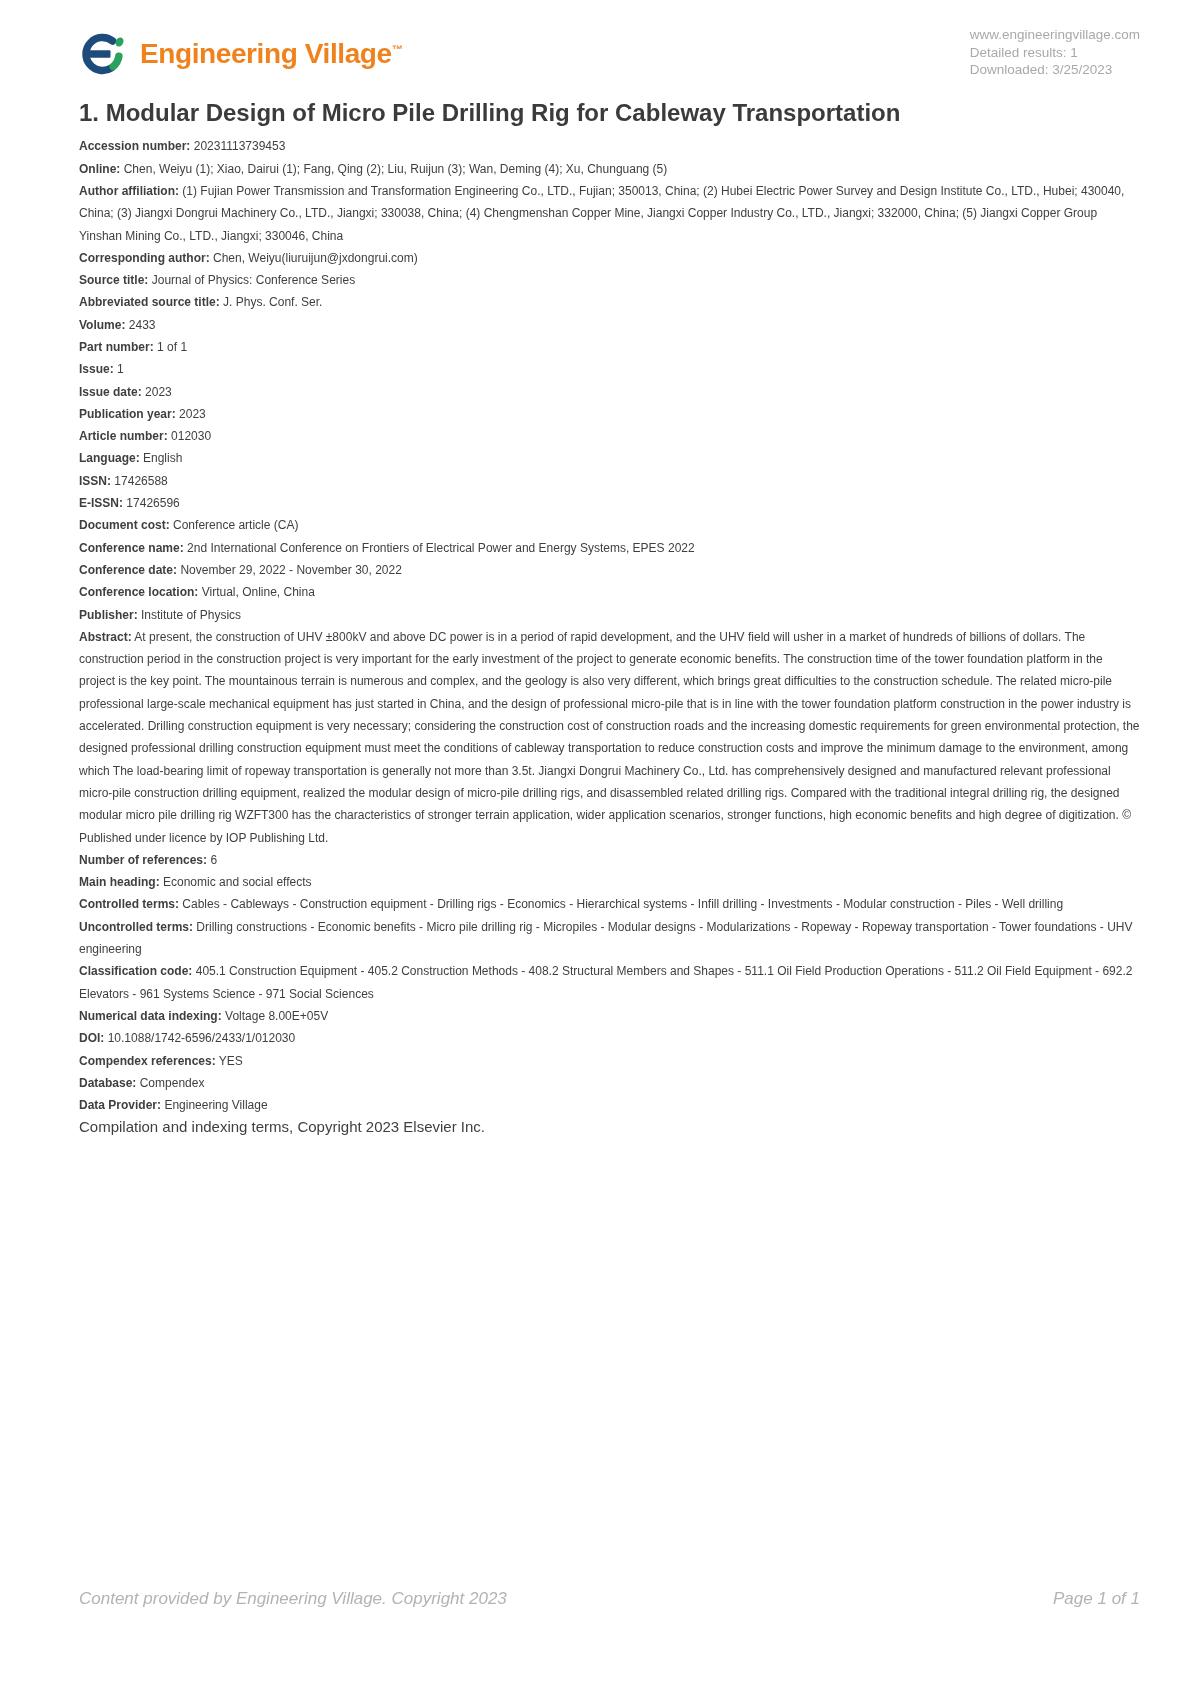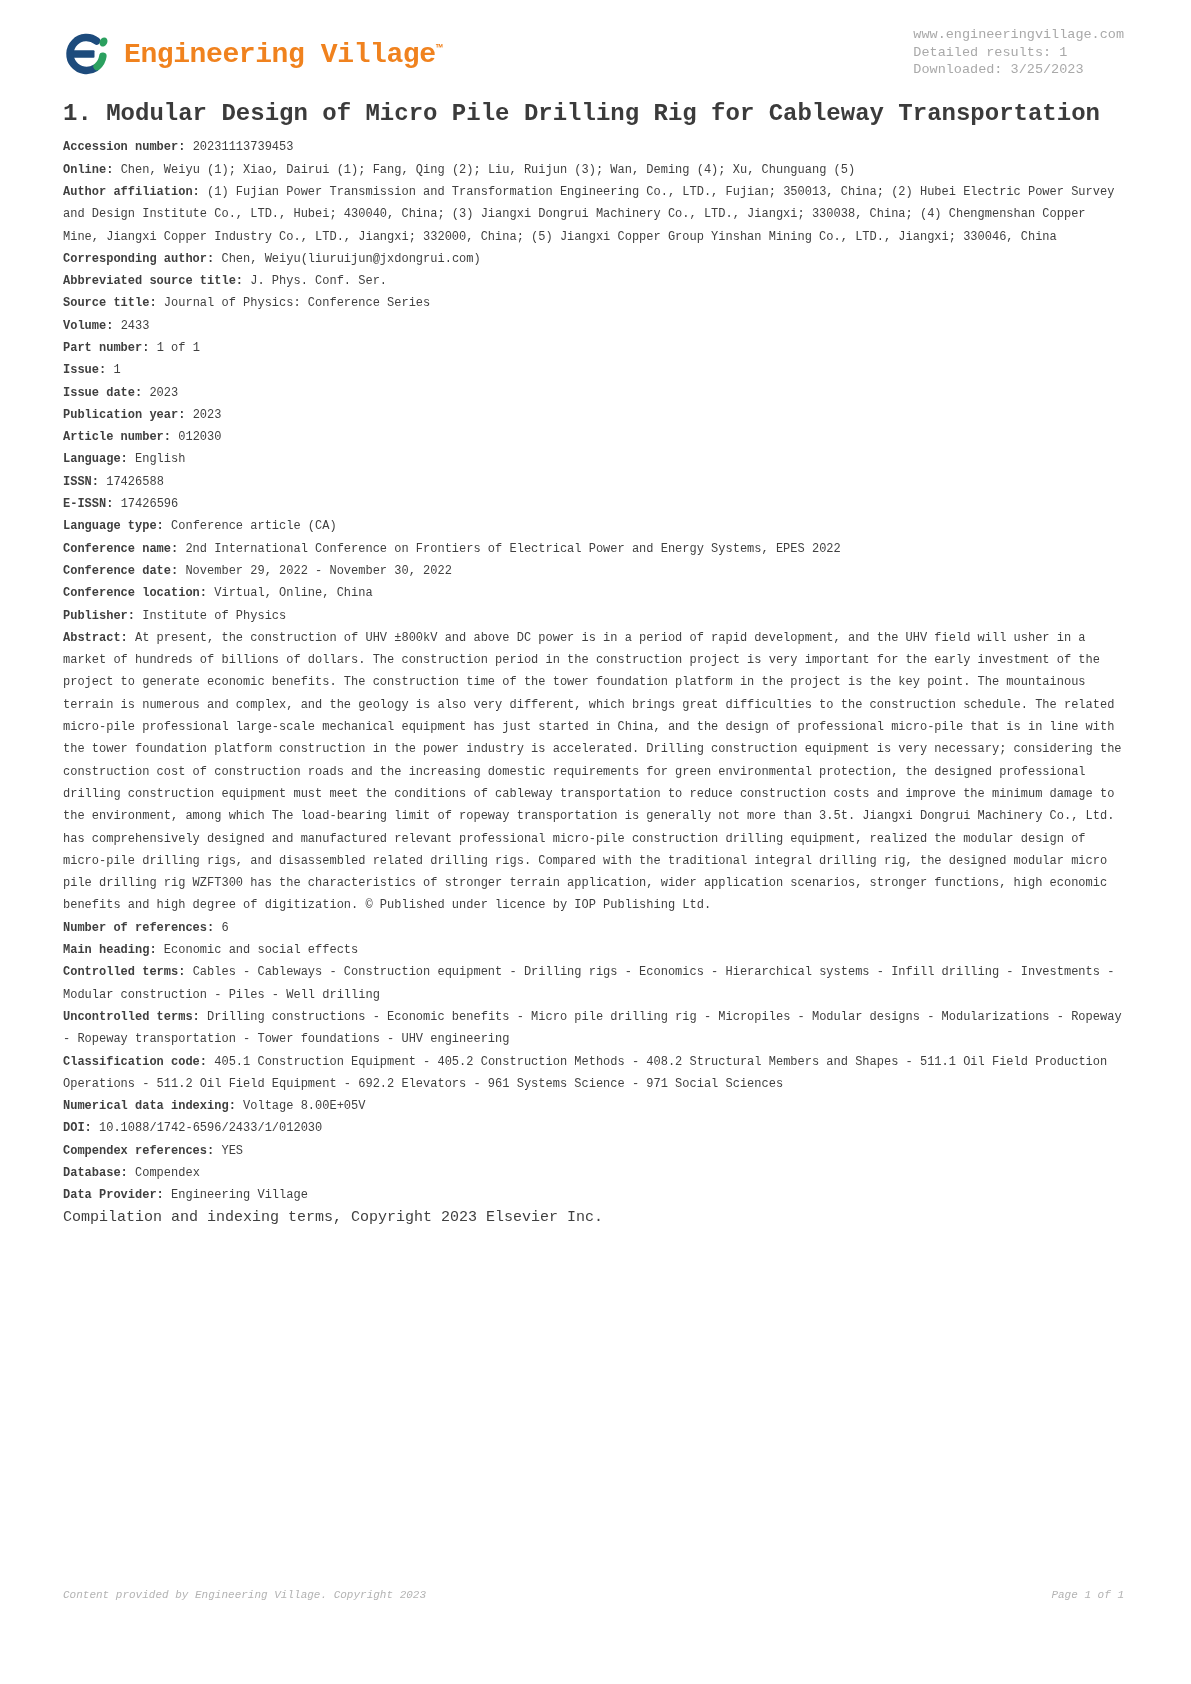--- a/index.html
+++ b/index.html
@@ -1,24 +1,25 @@
 <!DOCTYPE html>
 <html><head>
 <meta charset="utf-8">
 <style>
   html, body { margin: 0; padding: 0; background: #ffffff; }
   .page {
     position: relative;
     width: 1168px;
     height: 1684px;
     background: #ffffff;
-    font-family: Liberation Mono, monospace;
+    font-family: Liberation Sans, sans-serif;
     color: #3f3f3f;
     box-sizing: border-box;
     overflow: hidden;
+    margin-left: 16px;
   }
   .header {
     display: flex;
     justify-content: space-between;
     align-items: flex-start;
     padding: 24px 44px 0 63px;
   }
   .logo { display: flex; align-items: center; gap: 11px; }
   .logo-svg { width: 50px; height: 50px; display: block; }
   .brand {
@@ -50,21 +51,21 @@
   .note { margin: 0; font-size: 15px; line-height: 22.3px; }
   .footer {
     position: absolute;
     left: 63px;
     right: 44px;
     top: 1589px;
     display: flex;
     justify-content: space-between;
     font-style: italic;
     color: #b3b3b3;
-    font-size: 11px;
+    font-size: 17px;
     text-align: right;
   }
 </style>
 </head>
 <body>
 
 <div class="page">
 
   <div class="header">
     <div class="logo">
@@ -85,32 +86,32 @@
     </div>
   </div>
 
   <div class="record">
     <h1 class="title">1. Modular Design of Micro Pile Drilling Rig for Cableway Transportation</h1>
 
     <p class="field"><span class="label">Accession number:</span> <span>20231113739453</span></p>
     <p class="field"><span class="label">Online:</span> <span>Chen, Weiyu (1); Xiao, Dairui (1); Fang, Qing (2); Liu, Ruijun (3); Wan, Deming (4); Xu, Chunguang (5)</span></p>
     <p class="field"><span class="label">Author affiliation:</span> <span>(1) Fujian Power Transmission and Transformation Engineering Co., LTD., Fujian; 350013, China; (2) Hubei Electric Power Survey and Design Institute Co., LTD., Hubei; 430040, China; (3) Jiangxi Dongrui Machinery Co., LTD., Jiangxi; 330038, China; (4) Chengmenshan Copper Mine, Jiangxi Copper Industry Co., LTD., Jiangxi; 332000, China; (5) Jiangxi Copper Group Yinshan Mining Co., LTD., Jiangxi; 330046, China</span></p>
     <p class="field"><span class="label">Corresponding author:</span> <span>Chen, Weiyu(liuruijun@jxdongrui.com)</span></p>
+    <p class="field"><span class="label">Source title:</span> <span>Journal of Physics: Conference Series</span></p>
     <p class="field"><span class="label">Abbreviated source title:</span> <span>J. Phys. Conf. Ser.</span></p>
-    <p class="field"><span class="label">Source title:</span> <span>Journal of Physics: Conference Series</span></p>
     <p class="field"><span class="label">Volume:</span> <span>2433</span></p>
     <p class="field"><span class="label">Part number:</span> <span>1 of 1</span></p>
     <p class="field"><span class="label">Issue:</span> <span>1</span></p>
     <p class="field"><span class="label">Issue date:</span> <span>2023</span></p>
     <p class="field"><span class="label">Publication year:</span> <span>2023</span></p>
     <p class="field"><span class="label">Article number:</span> <span>012030</span></p>
     <p class="field"><span class="label">Language:</span> <span>English</span></p>
     <p class="field"><span class="label">ISSN:</span> <span>17426588</span></p>
     <p class="field"><span class="label">E-ISSN:</span> <span>17426596</span></p>
-    <p class="field"><span class="label">Language type:</span> <span>Conference article (CA)</span></p>
+    <p class="field"><span class="label">Document cost:</span> <span>Conference article (CA)</span></p>
     <p class="field"><span class="label">Conference name:</span> <span>2nd International Conference on Frontiers of Electrical Power and Energy Systems, EPES 2022</span></p>
     <p class="field"><span class="label">Conference date:</span> <span>November 29, 2022 - November 30, 2022</span></p>
     <p class="field"><span class="label">Conference location:</span> <span>Virtual, Online, China</span></p>
     <p class="field"><span class="label">Publisher:</span> <span>Institute of Physics</span></p>
     <p class="field"><span class="label">Abstract:</span> <span>At present, the construction of UHV ±800kV and above DC power is in a period of rapid development, and the UHV field will usher in a market of hundreds of billions of dollars. The construction period in the construction project is very important for the early investment of the project to generate economic benefits. The construction time of the tower foundation platform in the project is the key point. The mountainous terrain is numerous and complex, and the geology is also very different, which brings great difficulties to the construction schedule. The related micro-pile professional large-scale mechanical equipment has just started in China, and the design of professional micro-pile that is in line with the tower foundation platform construction in the power industry is accelerated. Drilling construction equipment is very necessary; considering the construction cost of construction roads and the increasing domestic requirements for green environmental protection, the designed professional drilling construction equipment must meet the conditions of cableway transportation to reduce construction costs and improve the minimum damage to the environment, among which The load-bearing limit of ropeway transportation is generally not more than 3.5t. Jiangxi Dongrui Machinery Co., Ltd. has comprehensively designed and manufactured relevant professional micro-pile construction drilling equipment, realized the modular design of micro-pile drilling rigs, and disassembled related drilling rigs. Compared with the traditional integral drilling rig, the designed modular micro pile drilling rig WZFT300 has the characteristics of stronger terrain application, wider application scenarios, stronger functions, high economic benefits and high degree of digitization. © Published under licence by IOP Publishing Ltd.</span></p>
     <p class="field"><span class="label">Number of references:</span> <span>6</span></p>
     <p class="field"><span class="label">Main heading:</span> <span>Economic and social effects</span></p>
     <p class="field"><span class="label">Controlled terms:</span> <span>Cables - Cableways - Construction equipment - Drilling rigs - Economics - Hierarchical systems - Infill drilling - Investments - Modular construction - Piles - Well drilling</span></p>
     <p class="field"><span class="label">Uncontrolled terms:</span> <span>Drilling constructions - Economic benefits - Micro pile drilling rig - Micropiles - Modular designs - Modularizations - Ropeway - Ropeway transportation - Tower foundations - UHV engineering</span></p>
     <p class="field"><span class="label">Classification code:</span> <span>405.1 Construction Equipment - 405.2 Construction Methods - 408.2 Structural Members and Shapes - 511.1 Oil Field Production Operations - 511.2 Oil Field Equipment - 692.2 Elevators - 961 Systems Science - 971 Social Sciences</span></p>

